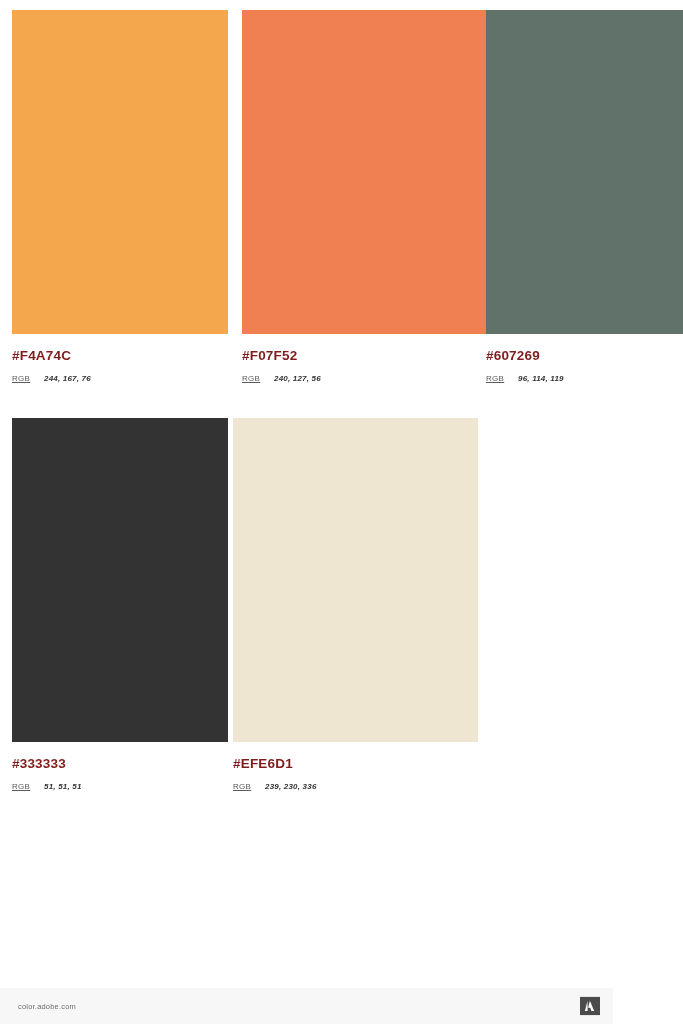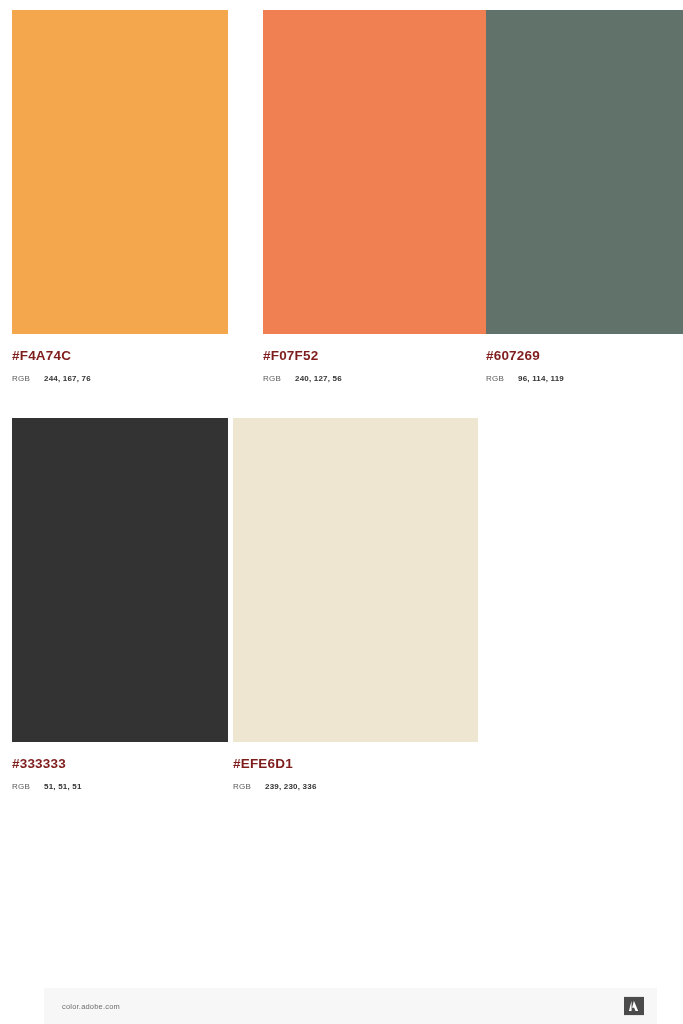--- a/index.html
+++ b/index.html
@@ -64,43 +64,44 @@
     align-items: baseline;
     white-space: nowrap;
   }
 
   .rgb-key {
     font-size: 8px;
     color: #5A5A5A;
     letter-spacing: 0.3px;
     width: 32px;
     flex: 0 0 32px;
+    text-decoration: underline;
   }
 
   .rgb-val {
     font-size: 8px;
     color: #333333;
     font-weight: bold;
     letter-spacing: 0.2px;
+    font-style: italic;
   }
 
   
   .sheet-footer {
     position: absolute;
     left: 0;
     top: 988px;
     width: 613px;
     height: 36px;
     background: #F7F7F7;
     display: flex;
     align-items: center;
     justify-content: space-between;
     box-sizing: border-box;
     padding: 0 12px 0 18px;
-    margin-left: 44px;
   }
 
   .footer-url {
     font-size: 7.5px;
     color: #6E6E6E;
     letter-spacing: 0.2px;
   }
 
   .adobe-logo {
     width: 22px;
@@ -117,21 +118,21 @@
       <div class="swatch-card" style="left: 0px; width: 216px;">
         <div class="swatch-chip" style="background: rgb(244, 167, 76);"></div>
         <div class="swatch-meta">
           <div class="swatch-hex">#F4A74C</div>
           <div class="swatch-rgb-line">
             <span class="rgb-key">RGB</span>
             <span class="rgb-val">244, 167, 76</span>
           </div>
         </div>
       </div>
-      <div class="swatch-card" style="left: 227px; width: 248px; padding-left: 24px;">
+      <div class="swatch-card" style="left: 206px; width: 248px; padding-left: 24px;">
         <div class="swatch-chip" style="background: rgb(240, 127, 82);"></div>
         <div class="swatch-meta">
           <div class="swatch-hex">#F07F52</div>
           <div class="swatch-rgb-line">
             <span class="rgb-key">RGB</span>
             <span class="rgb-val">240, 127, 56</span>
           </div>
         </div>
       </div>
       <div class="swatch-card" style="left: 442px; width: 217px; padding-left: 32px;">

